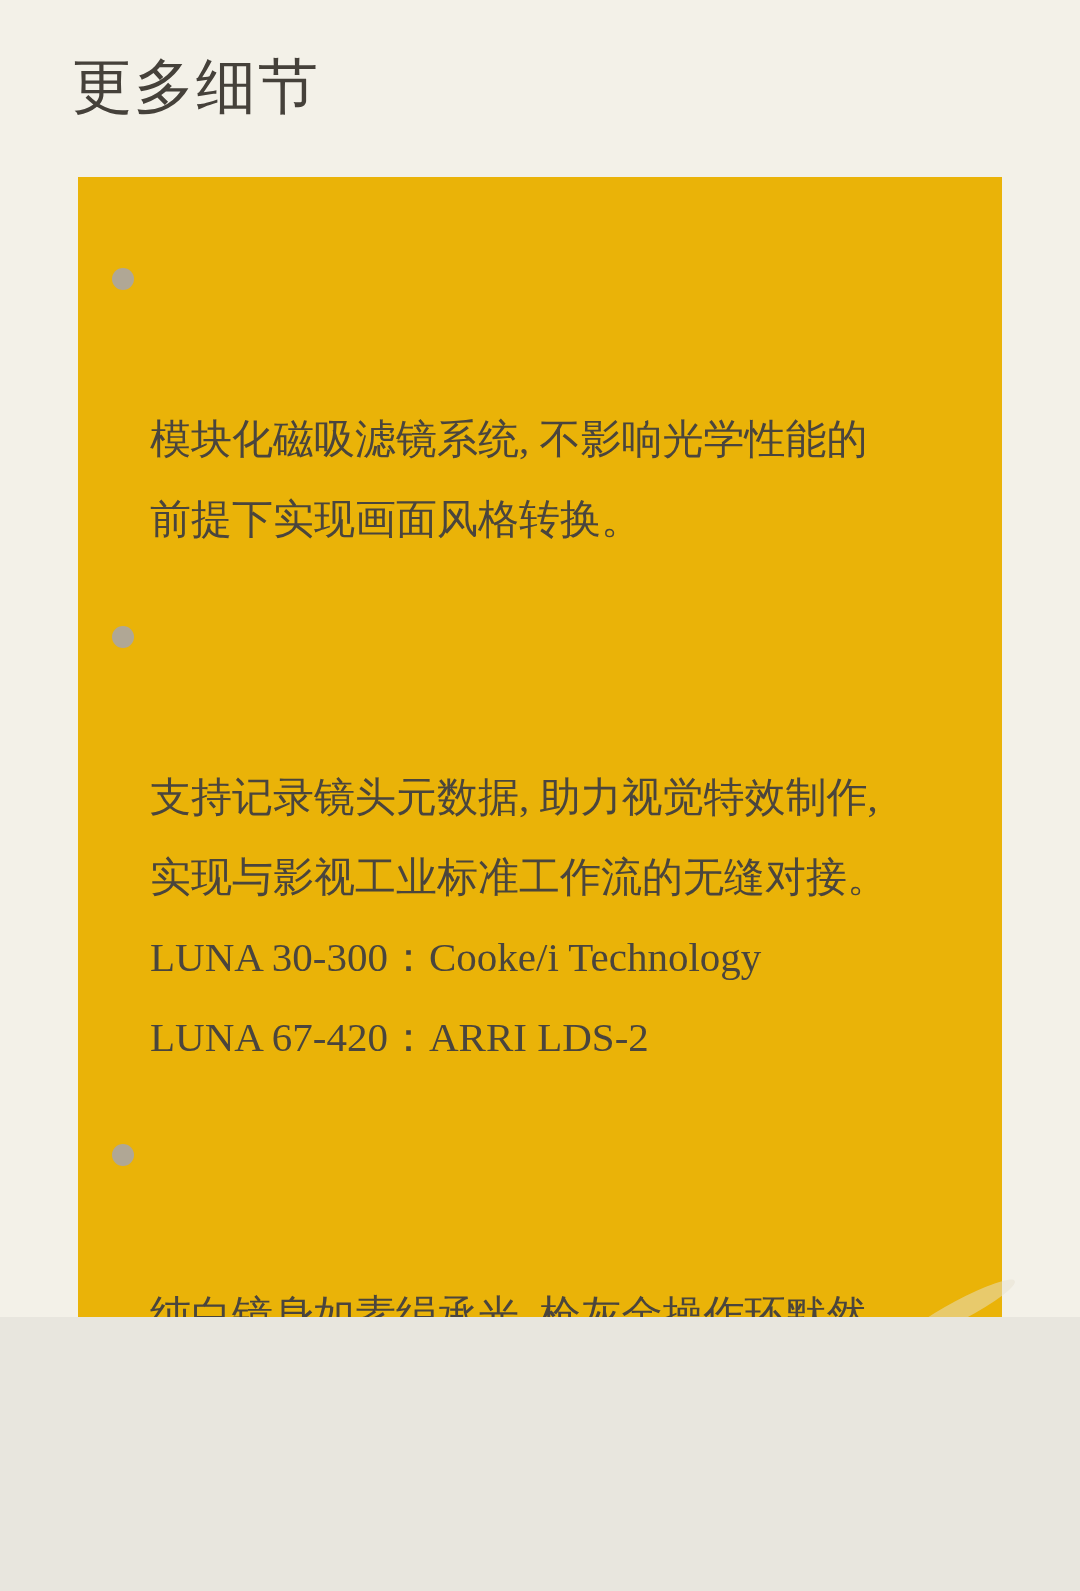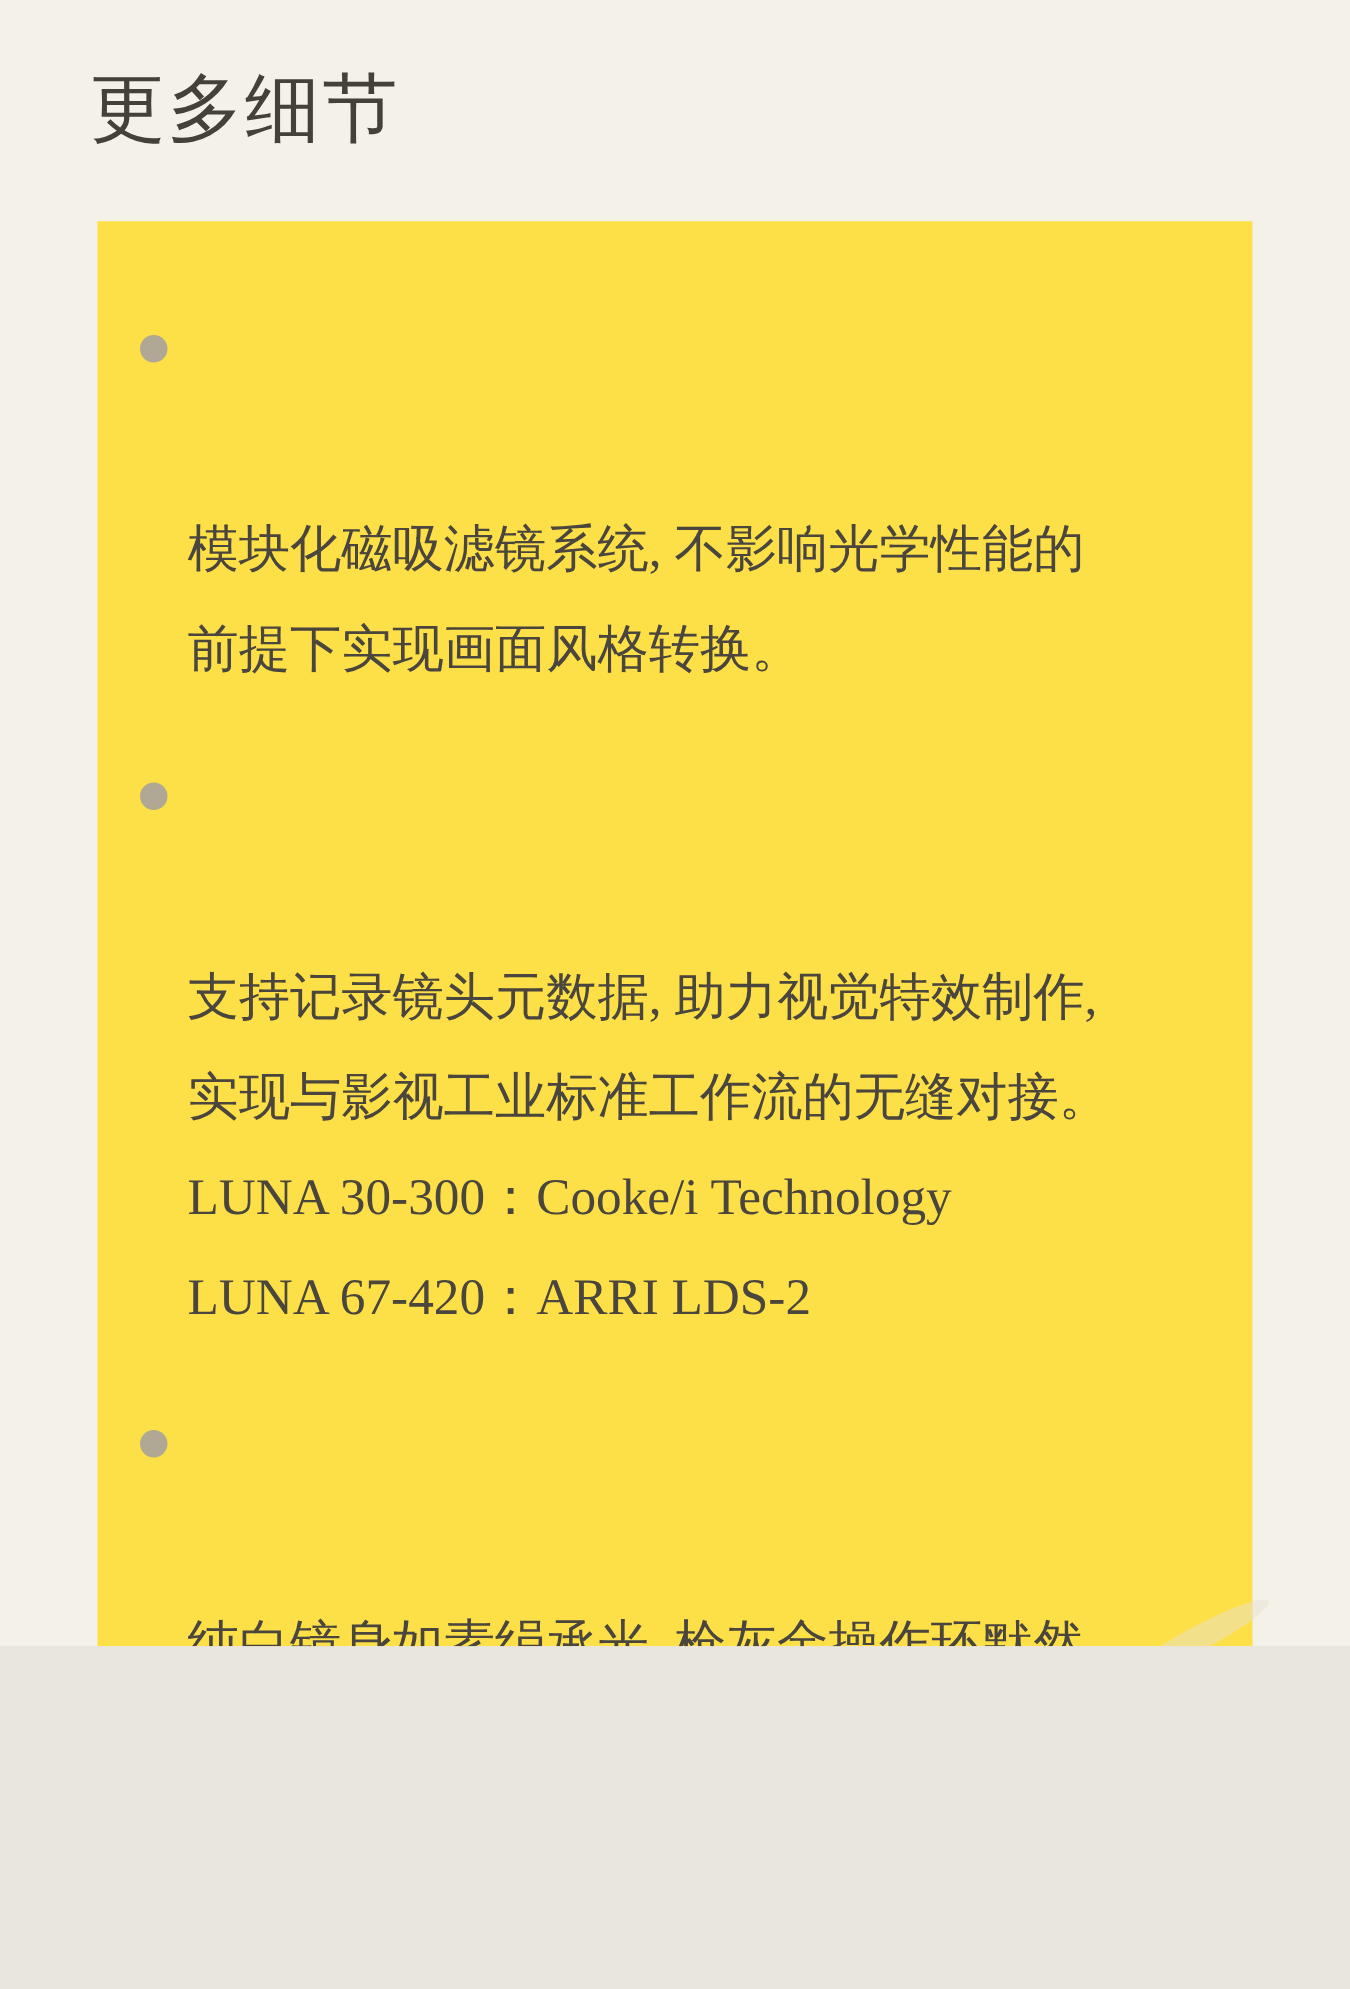--- a/index.html
+++ b/index.html
@@ -25,21 +25,21 @@
     line-height: 1.3;
     letter-spacing: 2px;
     color: #45413a;
   }
   .card {
     position: absolute;
     left: 78px;
     top: 177px;
     width: 924px;
     height: 1386px;
-    background: #fde047;
+    background: #eab308;
     z-index: 1;
   }
   .bullet-list {
     list-style: none;
     margin: 0;
     padding: 62px 36px 0 34px;
   }
   .bullet-item {
     position: relative;
     padding-left: 38px;

